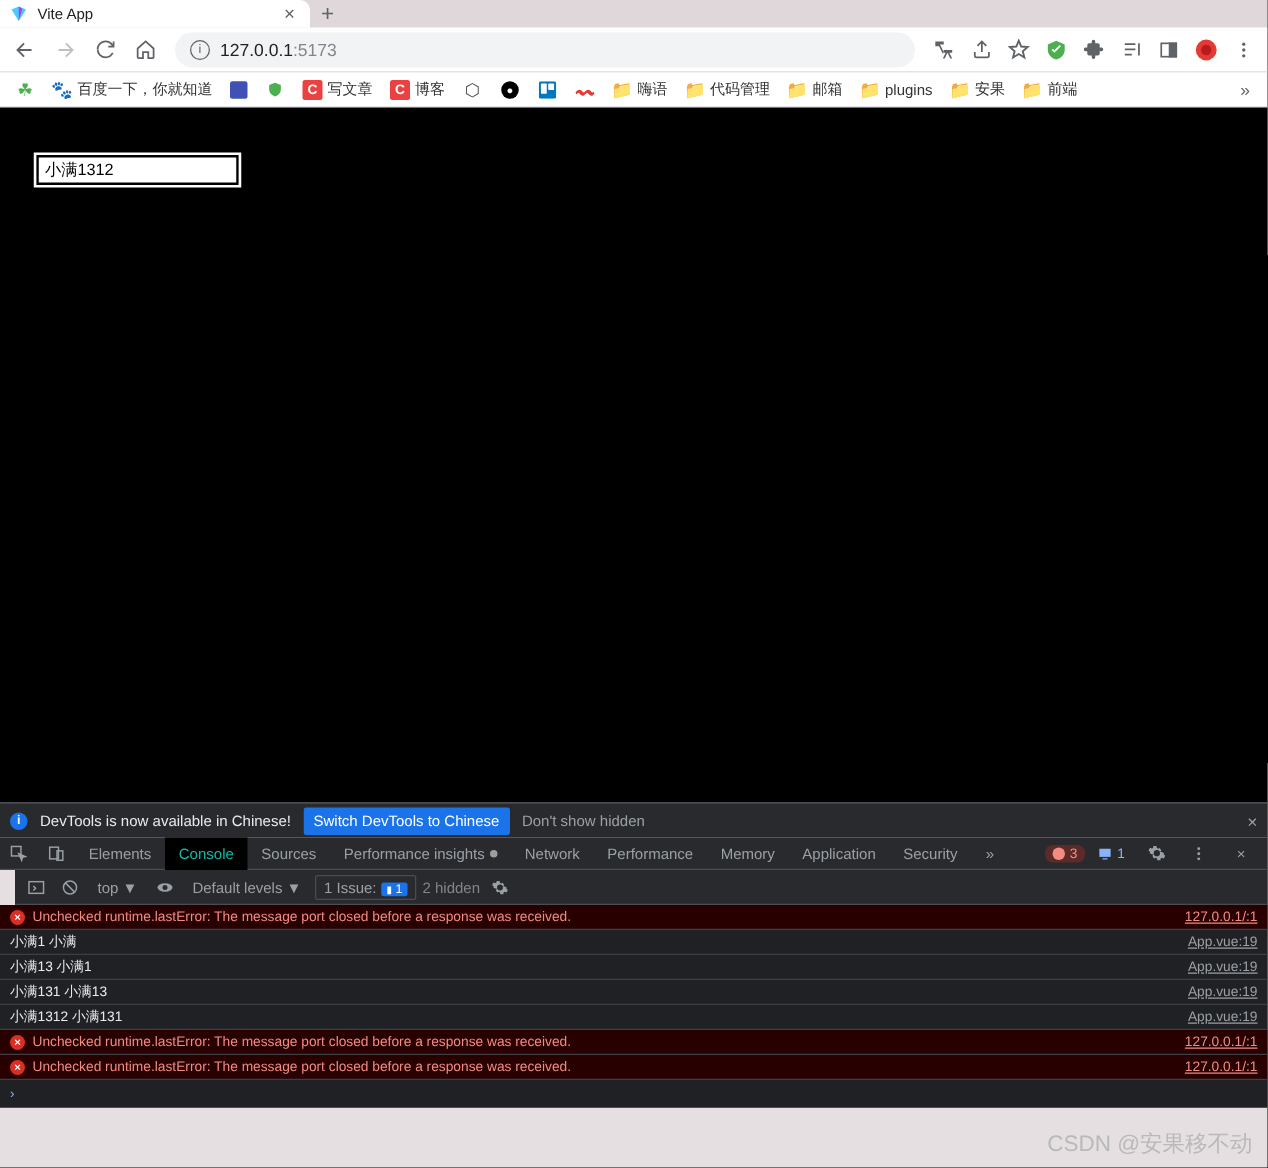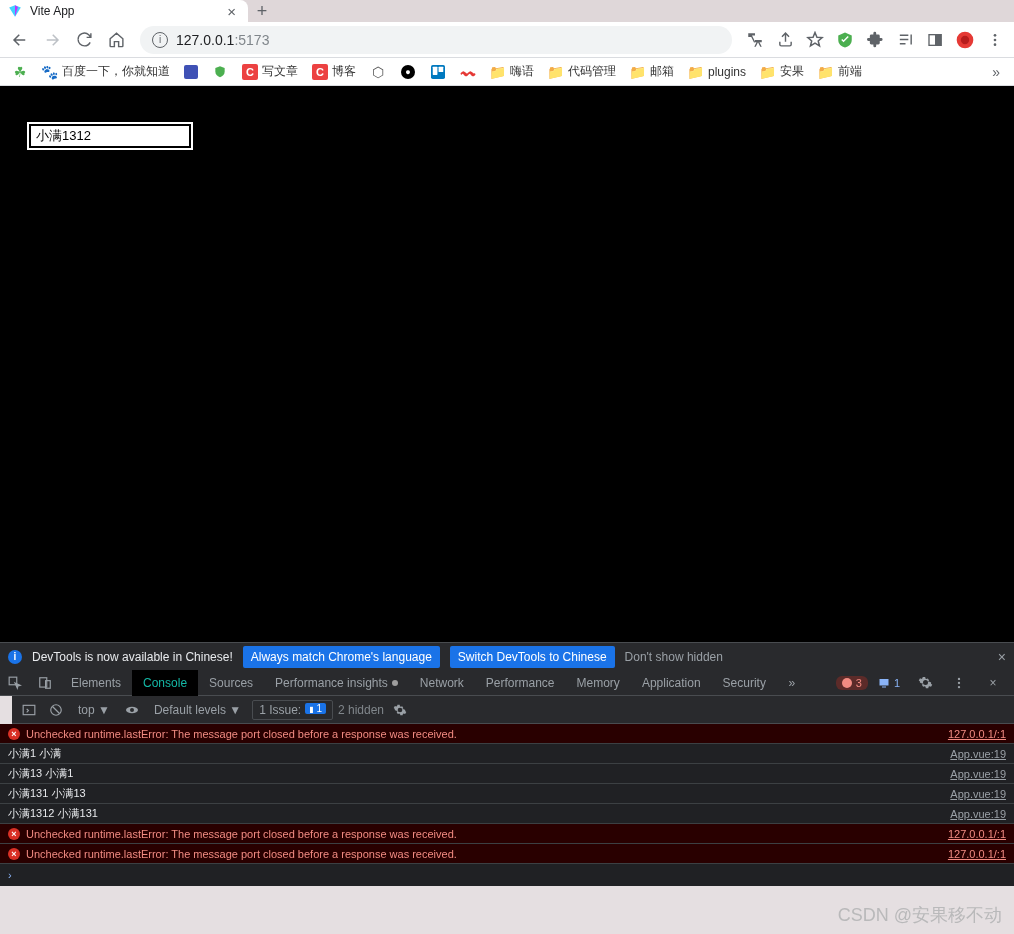--- a/index.html
+++ b/index.html
@@ -50,21 +50,21 @@
 .dt-tabs-right { margin-left: auto; display: flex; align-items: center; gap: 4px; padding-right: 6px; }
 .dt-badge { display: flex; align-items: center; gap: 4px; padding: 1px 6px; border-radius: 6px; font-size: 11px; cursor: pointer; }
 .dt-badge.err { background: #5c2b29; color: #f28b82; }
 .dt-badge.issue { color: #8ab4f8; }
 
 
 .con-toolbar { height: 28px; background: #292a2d; display: flex; align-items: center; padding: 0 6px; gap: 5px; border-bottom: 1px solid #494c50; color: #9aa0a6; font-size: 12px; margin-left: 12px; }
 .con-tool { width: 22px; height: 22px; display: flex; align-items: center; justify-content: center; cursor: pointer; }
 .con-ctx { padding: 2px 6px; cursor: pointer; }
 .con-filter { flex: 1; height: 20px; background: #202124; border: 1px solid #494c50; color: #e8eaed; padding: 0 6px; font-size: 12px; }
-.con-issue-badge { display: flex; align-items: flex-start; gap: 4px; border: 1px solid #494c50; padding: 2px 6px; border-radius: 2px; cursor: pointer; }
+.con-issue-badge { display: flex; align-items: flex-end; gap: 4px; border: 1px solid #494c50; padding: 2px 6px; border-radius: 2px; cursor: pointer; }
 .con-issue-chip { background: #1a73e8; color: #fff; padding: 0 4px; border-radius: 2px; font-size: 10px; }
 
 
 .console { background: #202124; font-family: Menlo, Consolas, monospace; font-size: 11px; }
 .msg { display: flex; align-items: center; height: 20px; padding: 0 8px; border-bottom: 1px solid #3c4043; }
 .msg.error { background: #290000; color: #f28b82; }
 .msg.error .err-icon { width: 12px; height: 12px; border-radius: 50%; background: #d93025; color: #fff; display: flex; align-items: center; justify-content: center; font-size: 9px; margin-right: 6px; font-weight: bold; }
 .msg.log { color: #e8eaed; padding-left: 8px; }
 .msg .src { margin-left: auto; color: #9aa0a6; text-decoration: underline; cursor: pointer; }
 .msg.error .src { color: #f28b82; }
@@ -245,21 +245,20 @@
     <div class="bm-more">»</div>
   </div>
 
 <div class="page">
   <input class="page-input" value="小满1312" style="">
 </div>
 
 <div class="dt-banner">
   <span class="dt-banner-info">i</span>
   <span>DevTools is now available in Chinese!</span>
-  <span class="dt-banner-btn">Always match Chrome's language</span>
   <span class="dt-banner-btn">Switch DevTools to Chinese</span>
   <span class="dt-banner-dismiss">Don't show hidden</span>
   <span class="dt-banner-close">×</span>
 </div>
 
 <div class="dt-tabs">
   <div class="dt-tab-icon">
       <svg width="14" height="14" viewBox="0 0 24 24" fill="none" stroke="#9aa0a6" stroke-width="2">
         <rect x="2" y="2" width="13" height="13"></rect>
         <path d="M12 12l9 4-4 1-1 4z" fill="#9aa0a6"></path>

